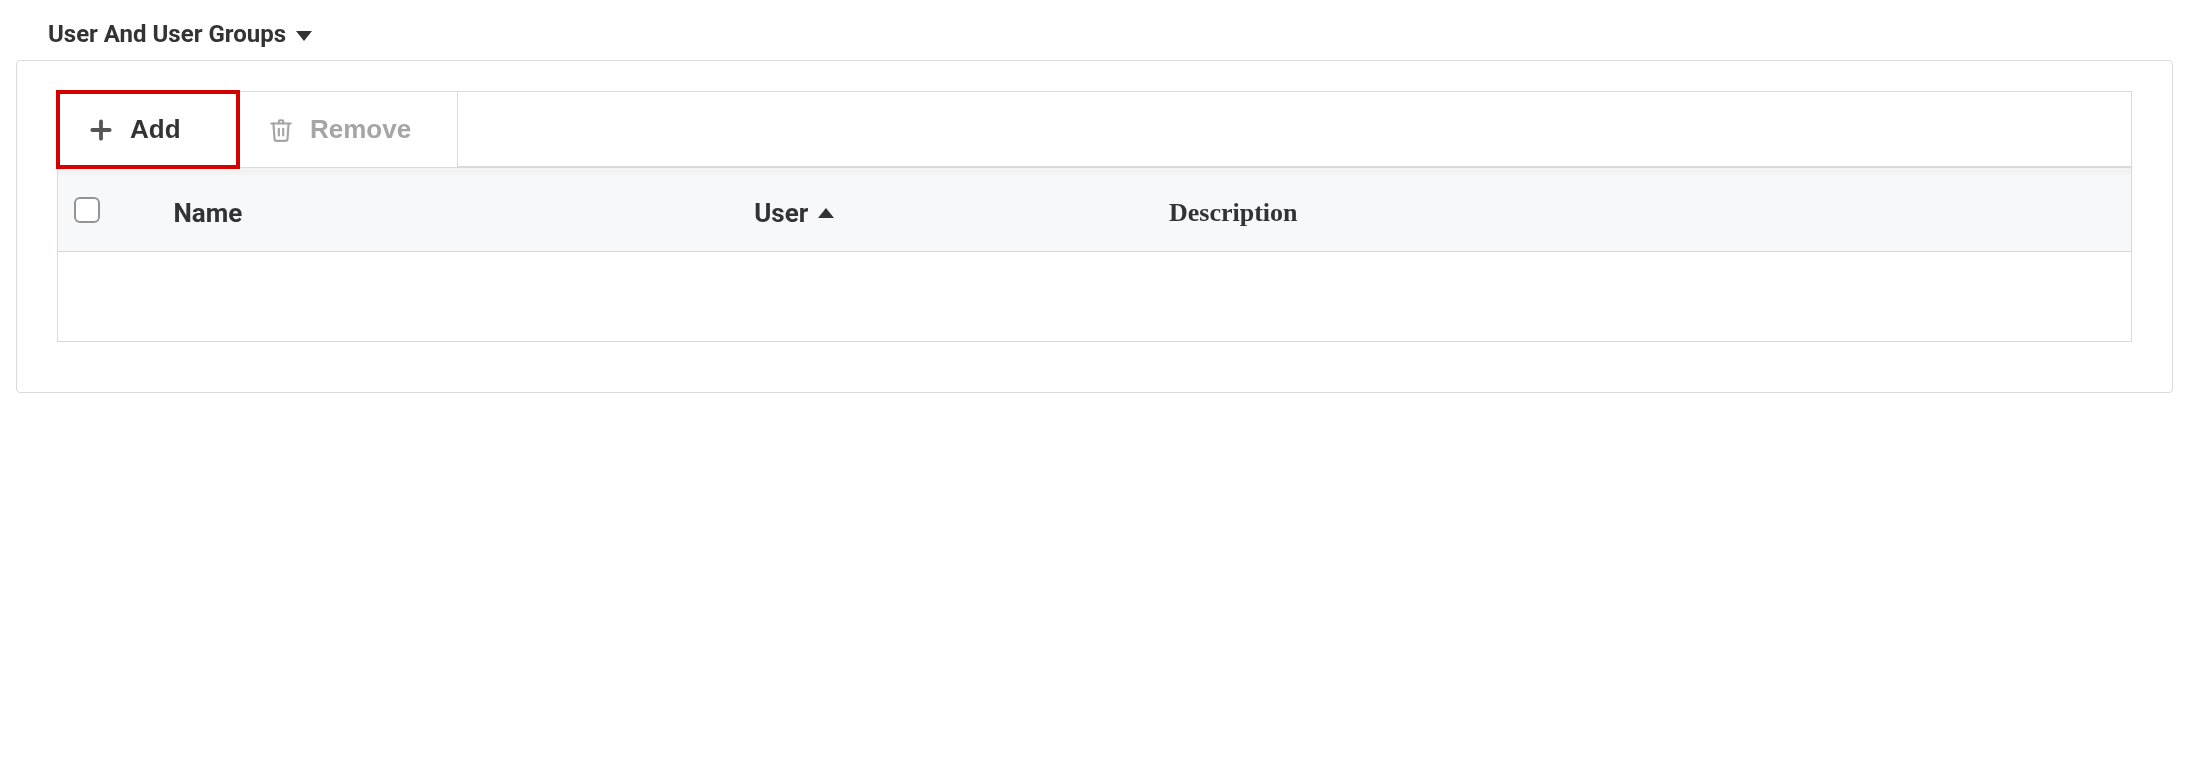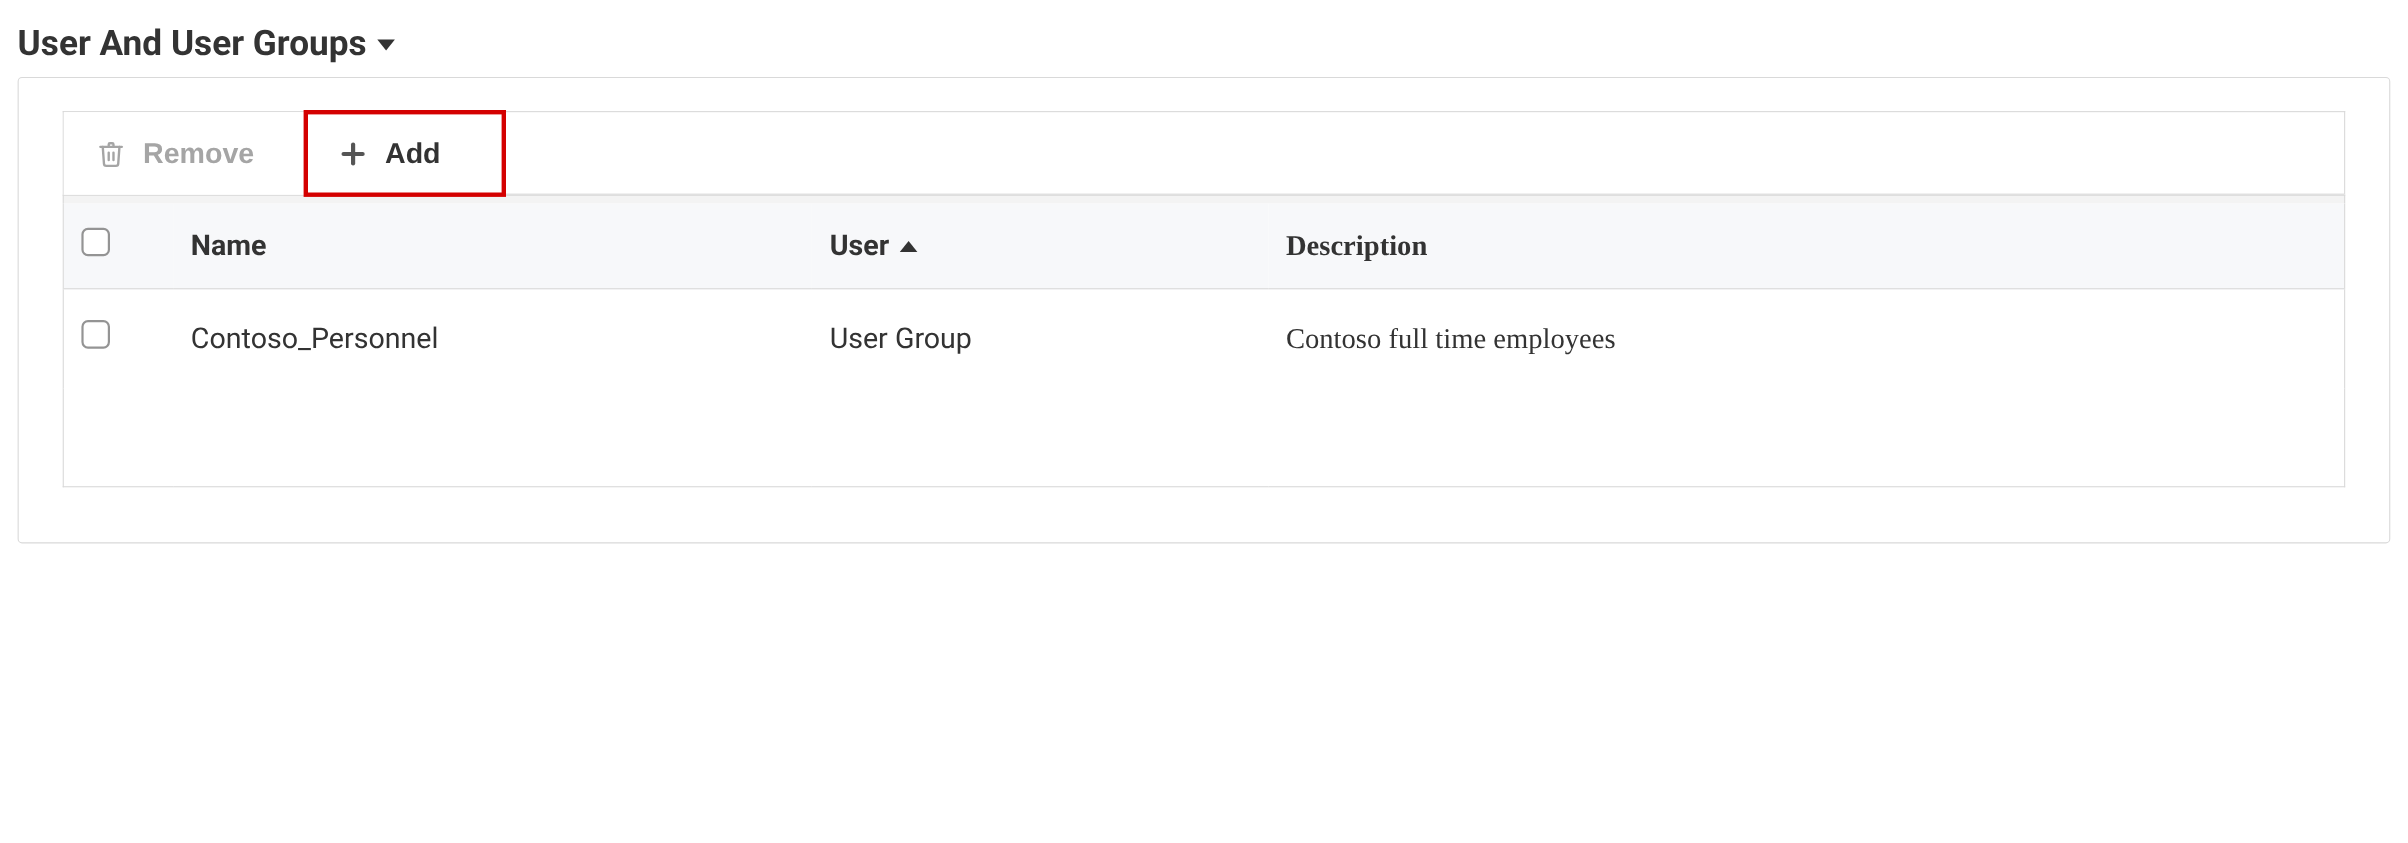--- a/index.html
+++ b/index.html
@@ -10,23 +10,24 @@
       color: #333;
     }
     .section-header {
       display: flex;
       align-items: center;
       gap: 10px;
       margin-bottom: 12px;
       cursor: pointer;
     }
     .section-title {
-      font-size: 32px;
+      font-size: 24px;
       font-weight: 700;
       color: #333;
+      margin-left: 32px;
     }
     .caret-down {
       width: 0;
       height: 0;
       border-left: 8px solid transparent;
       border-right: 8px solid transparent;
       border-top: 10px solid #333;
       margin-top: 4px;
     }
     .panel {
@@ -141,41 +142,41 @@
 <body>
 
 <div class="section-header">
   <span class="section-title">User And User Groups</span>
   <span class="caret-down"></span>
 </div>
 
 <div class="panel">
 
   <div class="toolbar">
+    <button class="toolbar-btn add">
+      <span class="icon-plus">
+        <svg viewBox="0 0 24 24" fill="none" stroke="#555" stroke-width="3.5" stroke-linecap="round">
+          <line x1="12" y1="4" x2="12" y2="20"></line>
+          <line x1="4" y1="12" x2="20" y2="12"></line>
+        </svg>
+      </span>
+      <span>Add</span>
+    </button>
     <button class="toolbar-btn remove" disabled="">
       <span class="icon-trash">
         <svg viewBox="0 0 24 24" fill="none" stroke="#a5a5a5" stroke-width="2" stroke-linecap="round" stroke-linejoin="round">
           <polyline points="3 6 5 6 21 6"></polyline>
           <path d="M19 6l-1 14a2 2 0 0 1-2 2H8a2 2 0 0 1-2-2L5 6"></path>
           <path d="M10 6V4a1 1 0 0 1 1-1h2a1 1 0 0 1 1 1v2"></path>
           <line x1="10" y1="11" x2="10" y2="17"></line>
           <line x1="14" y1="11" x2="14" y2="17"></line>
         </svg>
       </span>
       <span>Remove</span>
     </button>
-    <button class="toolbar-btn add">
-      <span class="icon-plus">
-        <svg viewBox="0 0 24 24" fill="none" stroke="#555" stroke-width="3.5" stroke-linecap="round">
-          <line x1="12" y1="4" x2="12" y2="20"></line>
-          <line x1="4" y1="12" x2="20" y2="12"></line>
-        </svg>
-      </span>
-      <span>Add</span>
-    </button>
     <div class="toolbar-spacer"></div>
   </div>
 
   <div class="divider-band"></div>
 
   <table class="table">
     <thead>
       <tr>
         <th class="col-check">
           <span class="checkbox"></span>
@@ -192,27 +193,19 @@
           </span>
         </th>
         <th class="col-desc">
           <span class="th-inner">
             <span>Description</span>
           </span>
         </th>
       </tr>
     </thead>
     <tbody>
-      <tr>
-        <td class="col-check">
-          <span class="checkbox"></span>
-        </td>
-        <td class="col-name">Contoso_Personnel</td>
-        <td class="col-type">User Group</td>
-        <td class="col-desc">Contoso full time employees</td>
-      </tr>
       <tr class="table-footer-space">
           <td colspan="4"></td>
         </tr>
     </tbody>
   </table>
 
 </div>
 
 </body></html>

